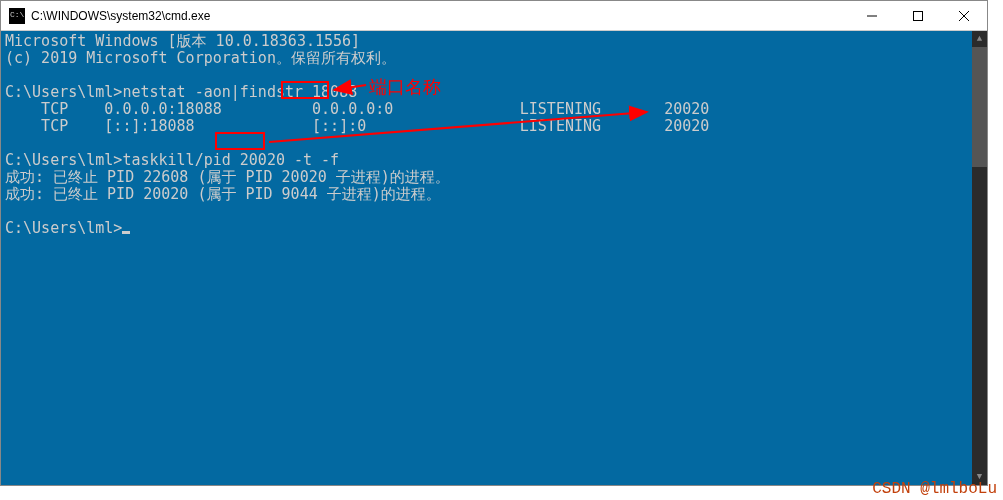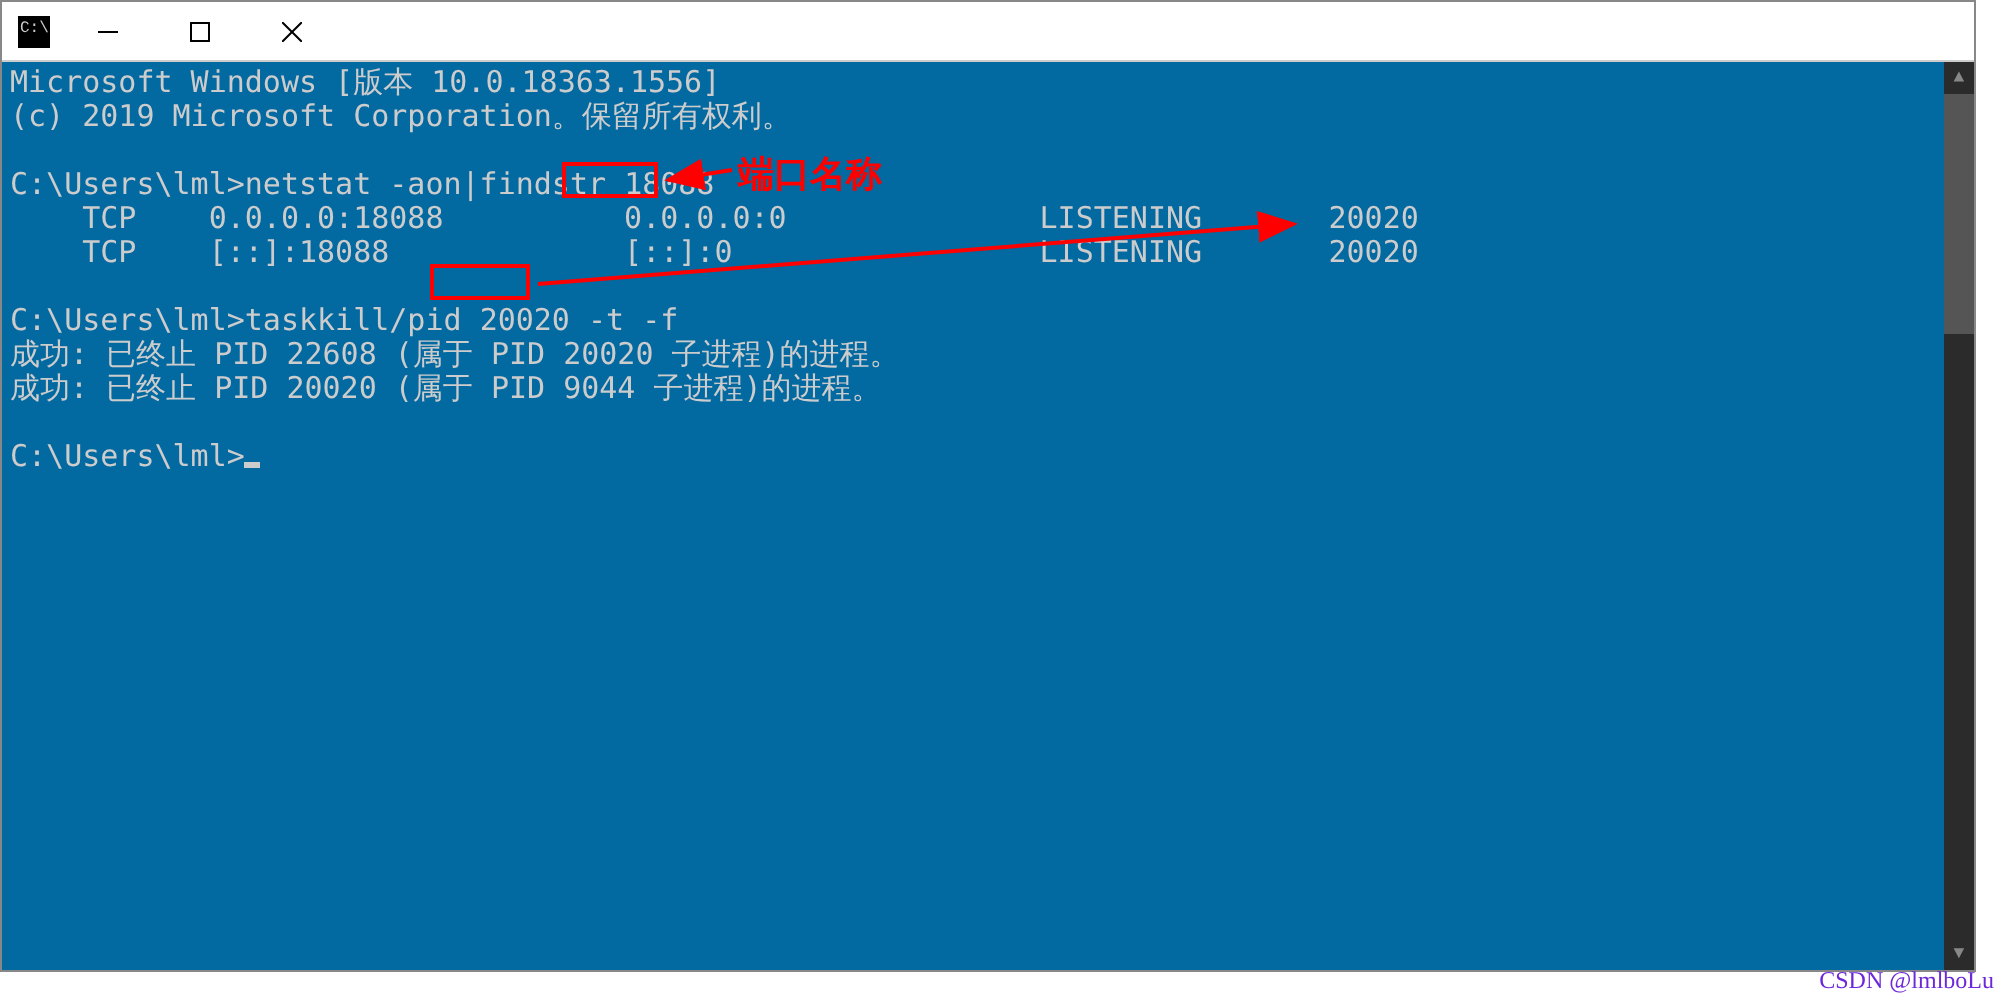--- a/index.html
+++ b/index.html
@@ -118,37 +118,38 @@
       border: 2px solid #ff0000;
       position: absolute;
     }
     .arrow-line{ stroke:#ff0000; stroke-width:2; fill:none; }
     .arrow-head{ fill:#ff0000; }
     .anno-label {
       position: absolute;
       color: #ff0000;
       font-family: "Microsoft YaHei","SimSun",sans-serif;
       font-size: 18px;
-      font-weight: 700;
+      font-weight: 400;
     }
     .watermark {
       position: absolute;
       right: 6px;
       bottom: 2px;
-      font-family: Liberation Serif, serif;
-      font-size: 12px;
-      color: #6d28d9;
+      font-family: Liberation Mono, monospace;
+      font-size: 16px;
+      color: #c2410c;
     }
   </style>
 </head>
 <body>
 
 <div class="window">
   <div class="titlebar">
     <div class="app-icon"></div>
+    <div class="title-text">C:\WINDOWS\system32\cmd.exe</div>
     <div class="win-buttons">
       <div class="win-btn">
         <svg viewBox="0 0 10 10">
             <line x1="0" y1="5" x2="10" y2="5" stroke="#000" stroke-width="1"></line>
           </svg>
       </div>
       <div class="win-btn">
         <svg viewBox="0 0 10 10">
             <rect x="0.5" y="0.5" width="9" height="9" fill="none" stroke="#000" stroke-width="1"></rect>
           </svg>

